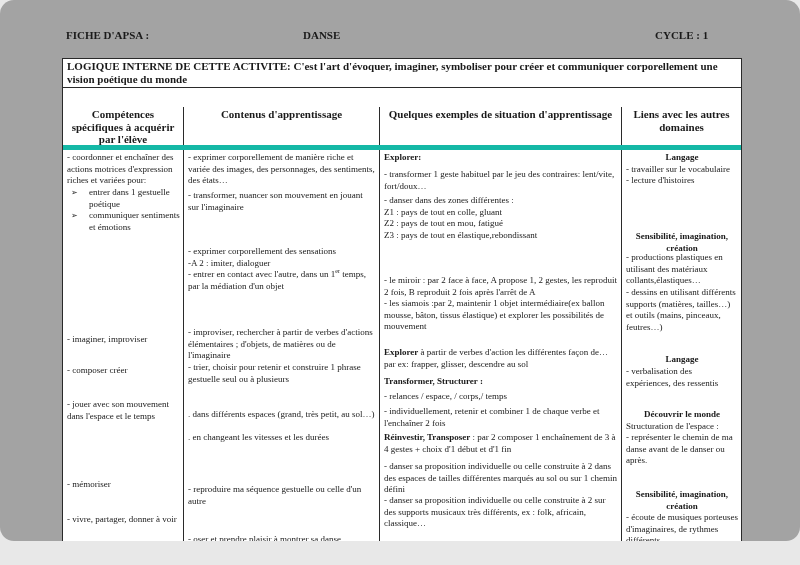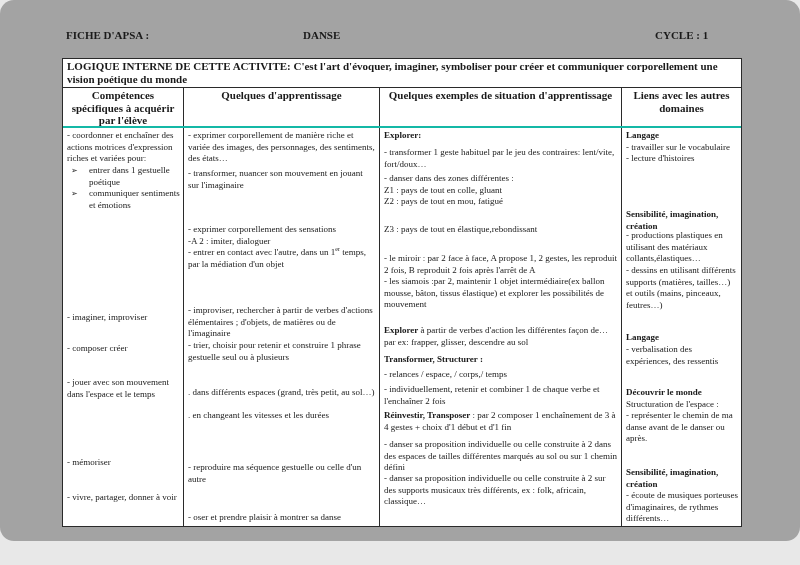--- a/index.html
+++ b/index.html
@@ -7,55 +7,55 @@
         font-family:"Liberation Serif","DejaVu Serif",serif;color:#1a1a1a;overflow:hidden;border-radius:14px;}
   
   .topline span{position:absolute;top:29px;font-size:11px;font-weight:bold;white-space:nowrap;}
   .t-fiche{left:66px;}
   .t-danse{left:303px;}
   .t-cycle{left:655px;}
   
   .ftable{position:absolute;left:62px;top:58px;width:678px;border:1px solid #2a2a2a;background:#fff;}
   .logique{height:27px;padding:1px 3px 0 4px;border-bottom:1px solid #2a2a2a;
            font-size:11px;font-weight:bold;line-height:13px;overflow:hidden;}
-  .hrow{display:flex;height:38px;border-bottom:2px solid #14b8a6;}
+  .hrow{display:flex;height:38px;border-bottom:5px solid #14b8a6;margin-top:19px;}
   .brow{display:flex;height:398px;}
   .cell{box-sizing:border-box;overflow:hidden;}
   .c1{width:120px;}
   .c2{width:196px;border-left:1px solid #2a2a2a;}
   .c3{width:242px;border-left:1px solid #2a2a2a;}
   .c4{flex:1;border-left:1px solid #2a2a2a;}
   .hcell{font-size:11px;font-weight:bold;line-height:12.5px;text-align:center;padding:1px 2px;}
   .bcell{position:relative;font-size:9px;line-height:11.5px;}
   .bcell p{position:absolute;left:4px;right:3px;margin:0;}
   .hang{padding-left:5px;text-indent:-5px;}
   .bullet-item{padding-left:22px;}
   .bchar{position:absolute;left:4px;top:0;font-size:8px;}
   .phase{font-weight:bold;}
-  .dom-head{font-weight:bold;text-align:left;}
+  .dom-head{font-weight:bold;text-align:center;}
   sup{font-size:6px;line-height:0;vertical-align:super;}
 </style>
 </head>
 <body>
 
 <div class="page">
 
   <div class="topline">
     <span class="t-fiche">FICHE D'APSA :</span>
     <span class="t-danse">DANSE</span>
     <span class="t-cycle">CYCLE : 1</span>
   </div>
 
   <div class="ftable">
 
     <div class="logique">LOGIQUE INTERNE DE CETTE ACTIVITE: C'est l'art d'évoquer, imaginer, symboliser pour créer et communiquer corporellement une vision poétique du monde</div>
 
     <div class="hrow">
       <div class="cell c1 hcell">Compétences spécifiques à acquérir par l'élève</div>
-      <div class="cell c2 hcell">Quelques d'apprentissage</div>
+      <div class="cell c2 hcell">Contenus d'apprentissage</div>
       <div class="cell c3 hcell">Quelques exemples de situation d'apprentissage</div>
       <div class="cell c4 hcell">Liens avec les autres domaines</div>
     </div>
 
     <div class="brow">
 
       <div class="cell c1 bcell">
         <p style="top:2px">- coordonner et enchaîner des actions motrices d'expression riches et variées pour:</p>
         <p class="bullet-item" style="top:37px"><span class="bchar">➢</span><span>entrer dans 1 gestuelle poétique</span></p>
         <p class="bullet-item" style="top:60px"><span class="bchar">➢</span><span>communiquer sentiments et émotions</span></p>
@@ -79,21 +79,21 @@
         <p style="top:334px">- reproduire ma séquence gestuelle ou celle d'un autre</p>
         <p style="top:384px">- oser et prendre plaisir à montrer sa danse</p>
       </div>
 
       <div class="cell c3 bcell">
         <p class="phase" style="top:2px">Explorer:</p>
         <p style="top:19px">- transformer 1 geste habituel par le jeu des contraires: lent/vite, fort/doux…</p>
         <p style="top:45px">- danser dans des zones différentes :</p>
         <p style="top:57px">Z1 : pays de tout en colle, gluant</p>
         <p style="top:68px">Z2 : pays de tout en mou, fatigué</p>
-        <p style="top:96px">Z3 : pays de tout en élastique,rebondissant</p>
+        <p style="top:80px">Z3 : pays de tout en élastique,rebondissant</p>
         <p style="top:125px">- le miroir : par 2 face à face, A propose 1, 2 gestes, les reproduit 2 fois, B reproduit 2 fois après l'arrêt de A</p>
         <p style="top:148px">- les siamois :par 2, maintenir 1 objet intermédiaire(ex ballon mousse, bâton, tissus élastique) et explorer les possibilités de mouvement</p>
         <p style="top:197px"><b>Explorer</b><span> à partir de verbes d'action les différentes façon de… par ex: frapper, glisser, descendre au sol</span></p>
         <p class="phase" style="top:226px">Transformer, Structurer :</p>
         <p style="top:241px">- relances / espace, / corps,/ temps</p>
         <p style="top:256px">- individuellement, retenir et combiner 1 de chaque verbe et l'enchaîner 2 fois</p>
         <p style="top:282px"><b>Réinvestir, Transposer</b><span> : par 2 composer 1 enchaînement de 3 à 4 gestes + choix d'1 début et d'1 fin</span></p>
         <p style="top:311px">- danser sa proposition individuelle ou celle construite à 2 dans des espaces de tailles différentes marqués au sol ou sur 1 chemin défini</p>
         <p style="top:345px">- danser sa proposition individuelle ou celle construite à 2 sur des supports musicaux très différents, ex : folk, africain, classique…</p>
       </div>

